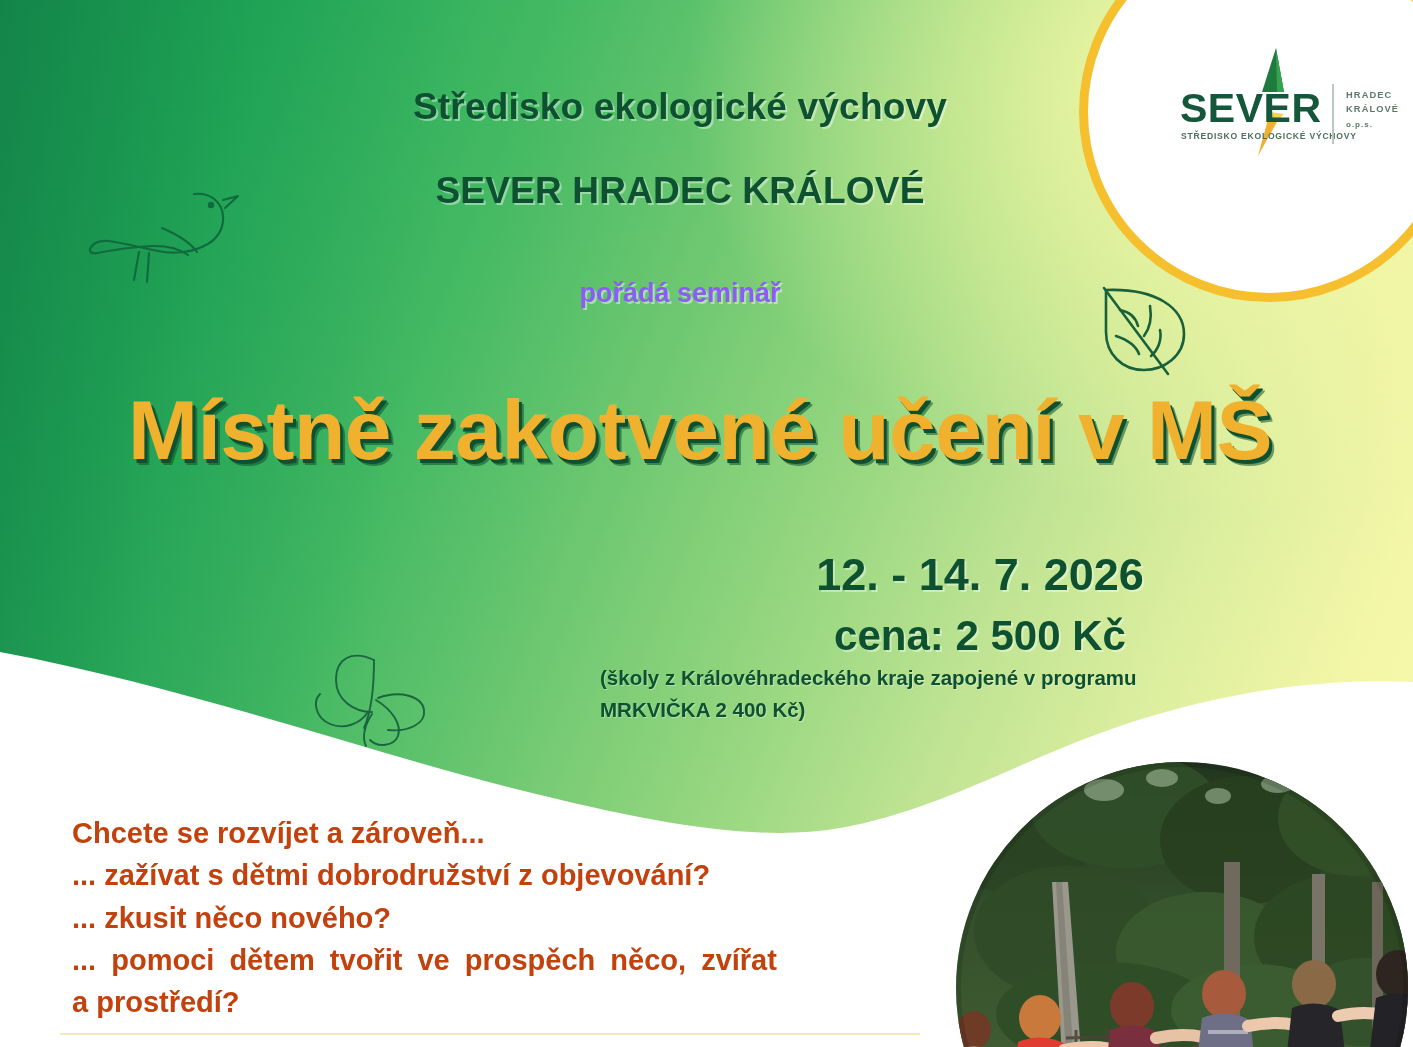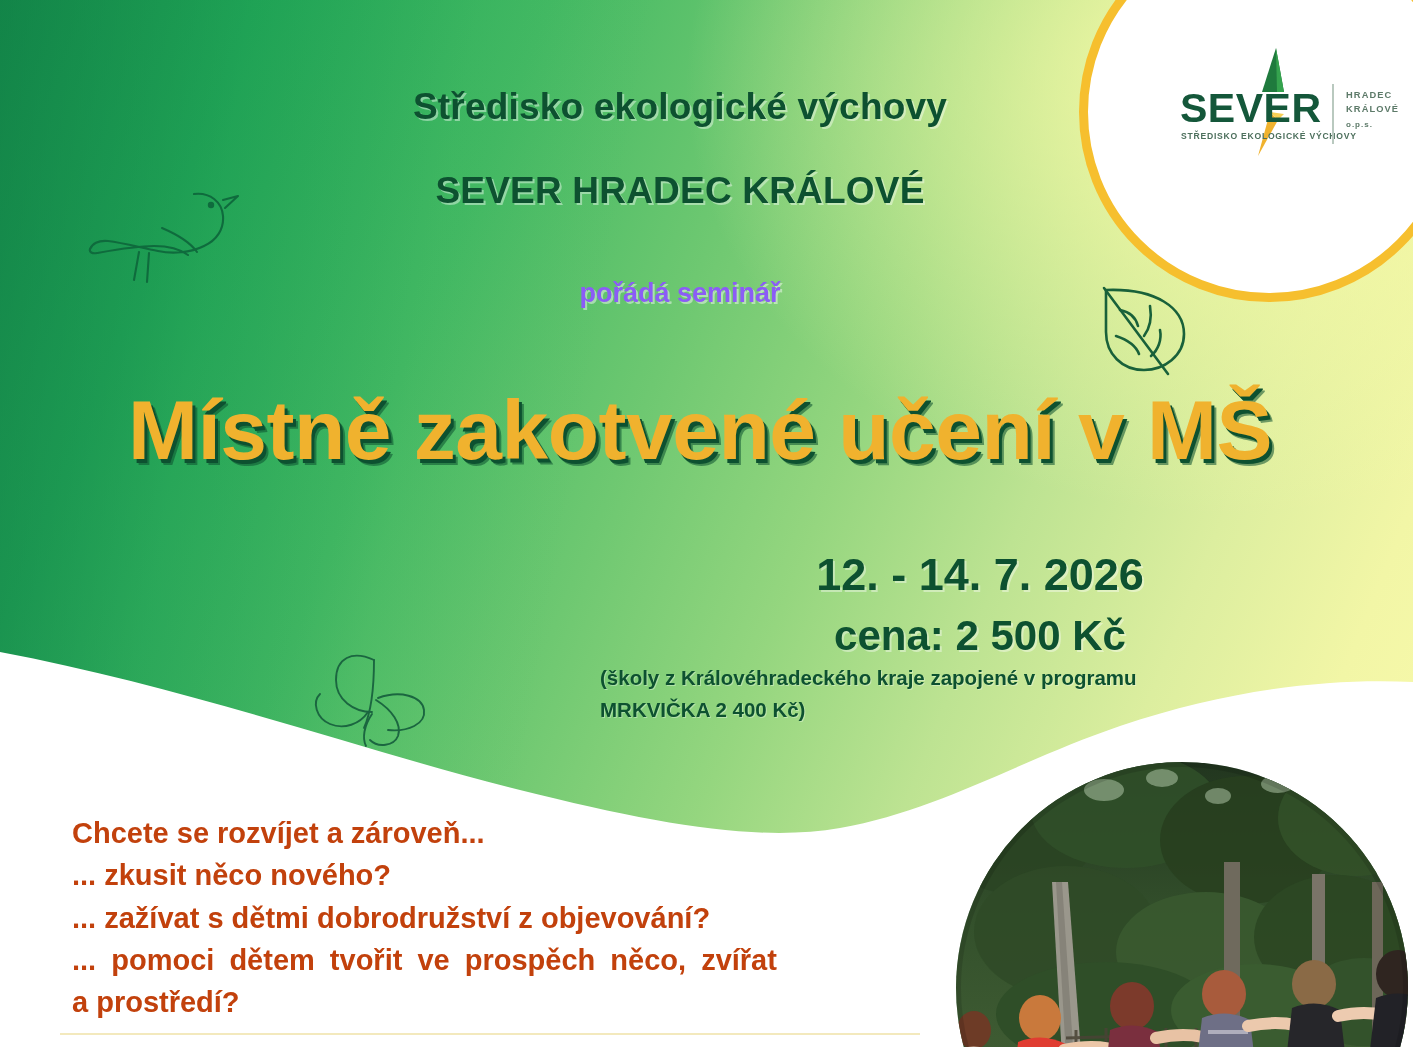--- a/index.html
+++ b/index.html
@@ -334,22 +334,22 @@
 
   <div class="date-line">12. - 14. 7. 2026</div>
   <div class="price-line">cena: 2 500 Kč</div>
   <div class="price-note">
     <div>(školy z Královéhradeckého kraje zapojené v programu</div>
     <div>MRKVIČKA 2 400 Kč)</div>
   </div>
 
   <div class="questions">
     <div class="q-line">Chcete se rozvíjet a zároveň...</div>
+    <div class="q-line">... zažívat s dětmi dobrodružství z objevování?</div>
     <div class="q-line">... zkusit něco nového?</div>
-    <div class="q-line">... zažívat s dětmi dobrodružství z objevování?</div>
     <div class="q-line justified">... pomoci dětem tvořit ve prospěch něco, zvířat</div>
     <div class="q-line">a prostředí?</div>
   </div>
 
   <div class="photo-circle">
     <svg width="452" height="452" viewBox="0 0 452 452">
       <defs>
         <linearGradient id="skyg" x1="0" y1="0" x2="0" y2="1">
           <stop offset="0%" stop-color="#cfe0d2"></stop>
           <stop offset="100%" stop-color="#8fae92"></stop>

